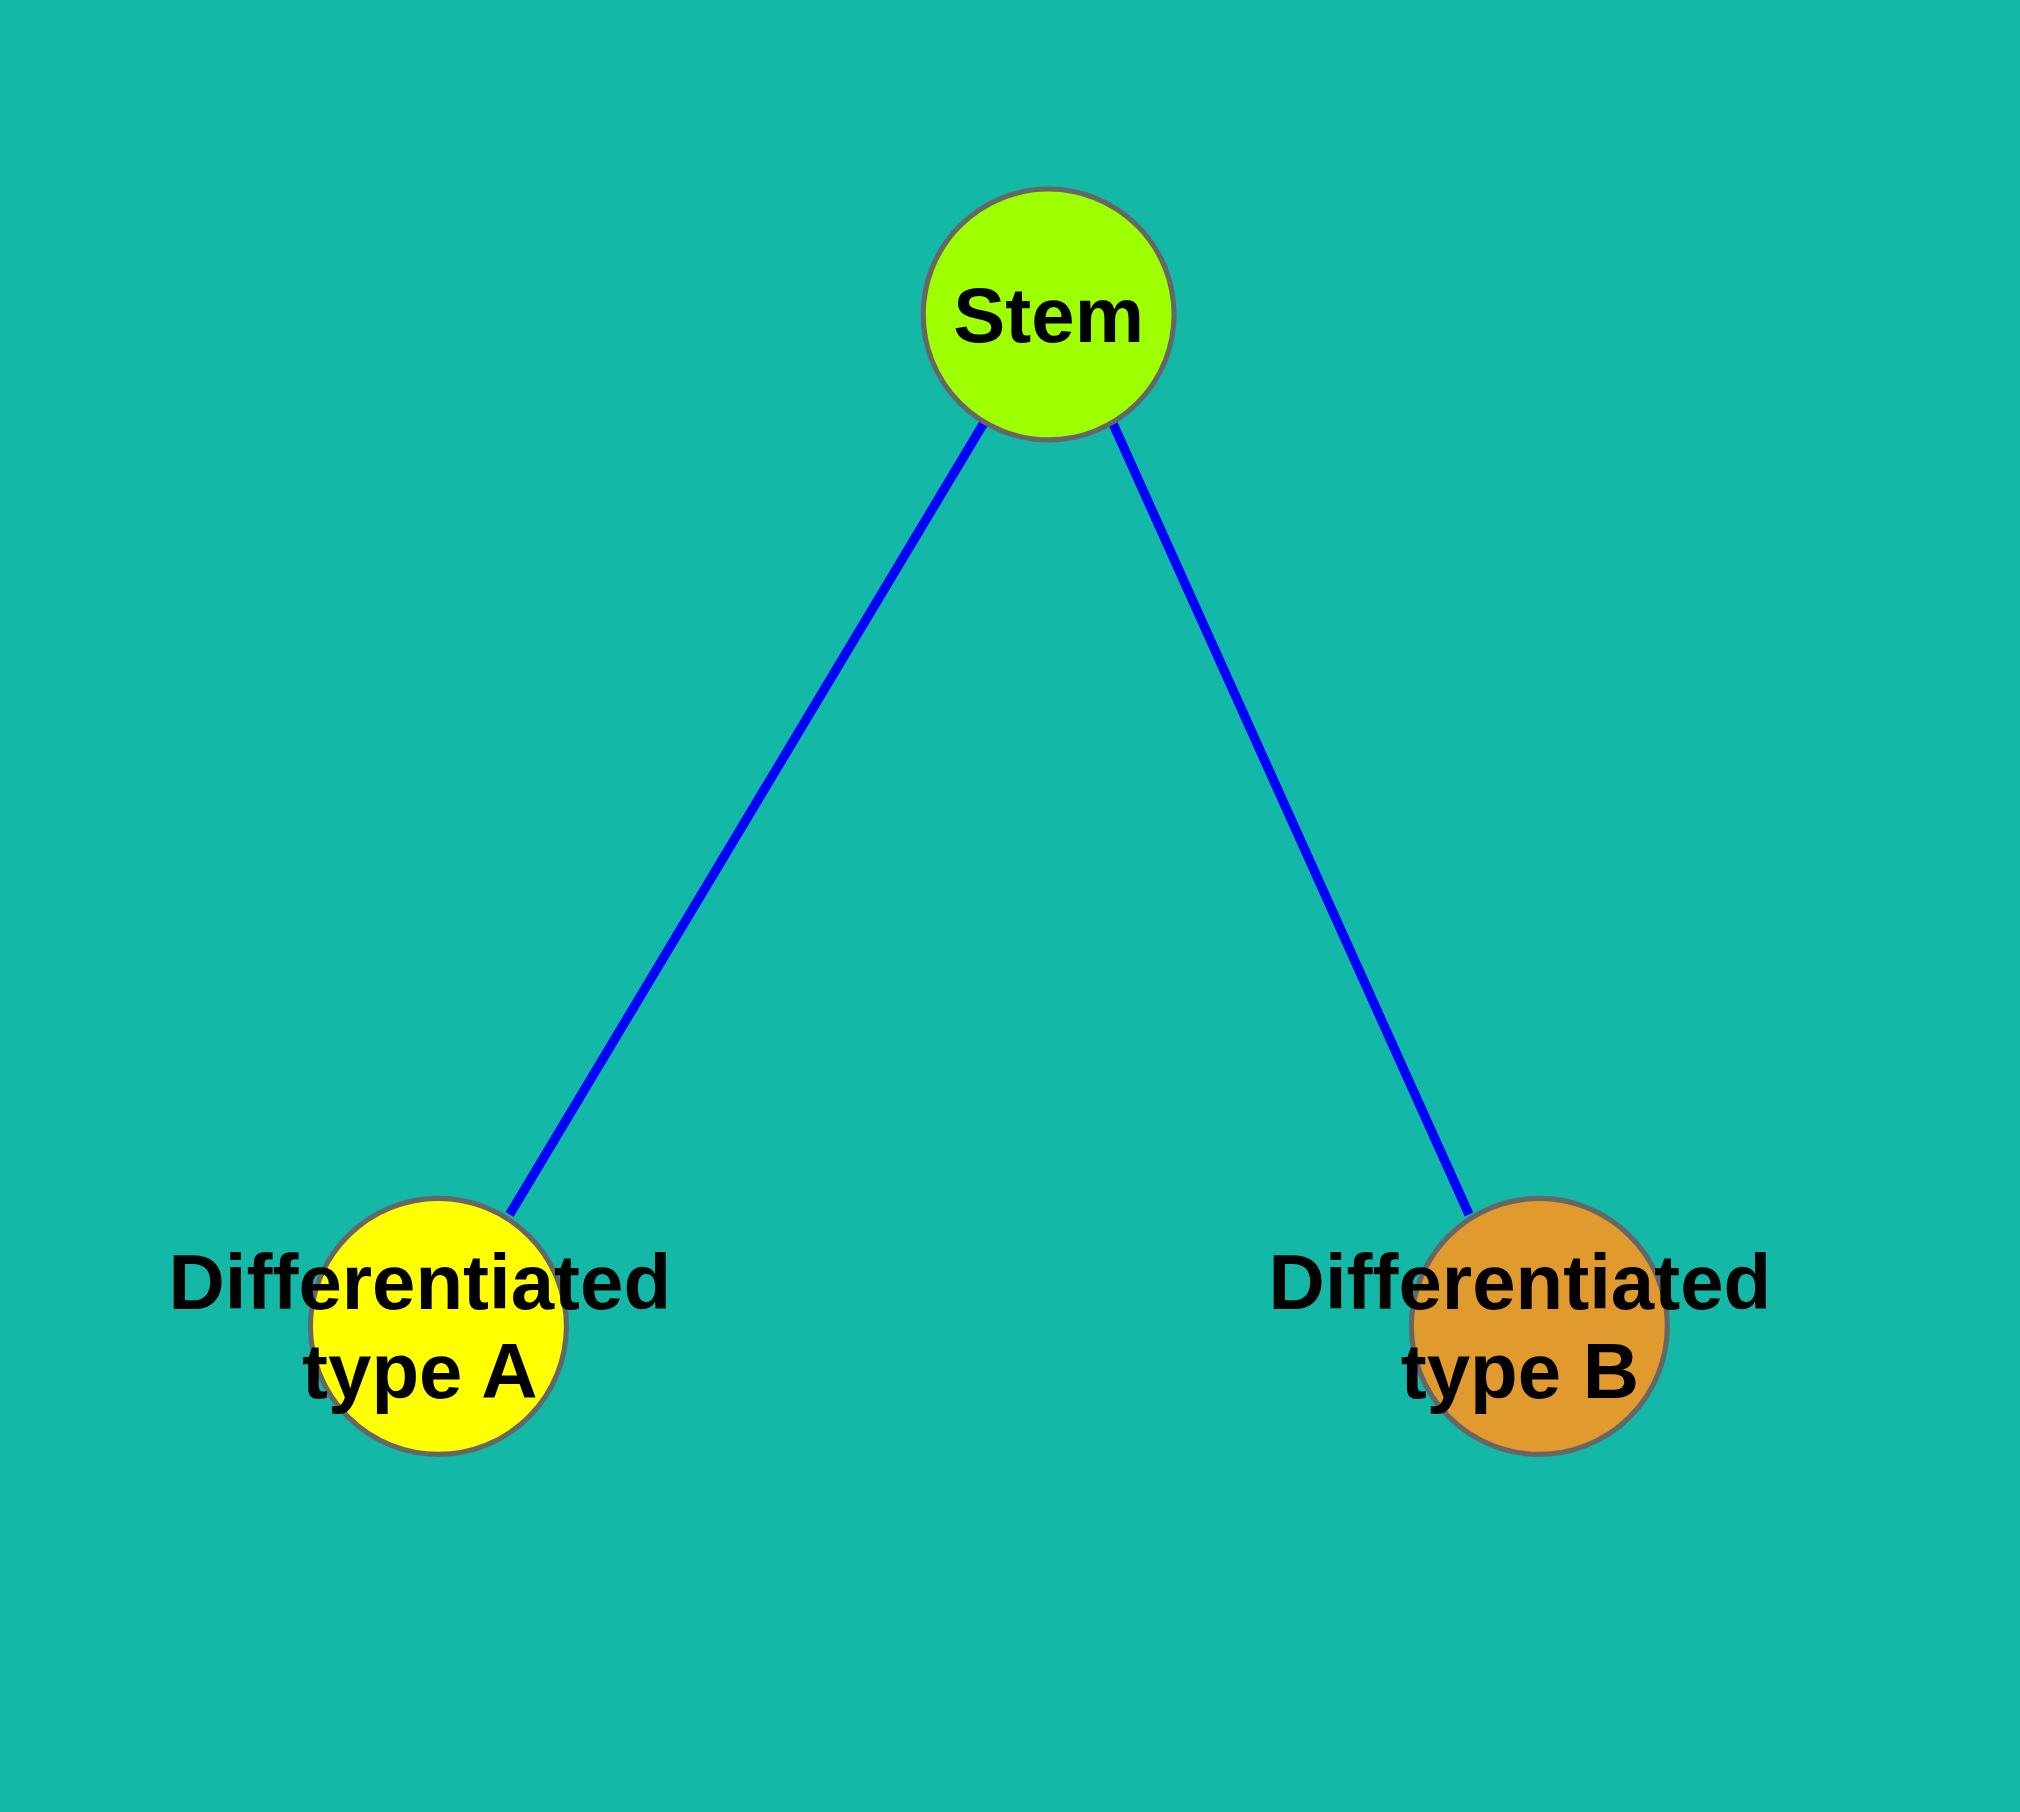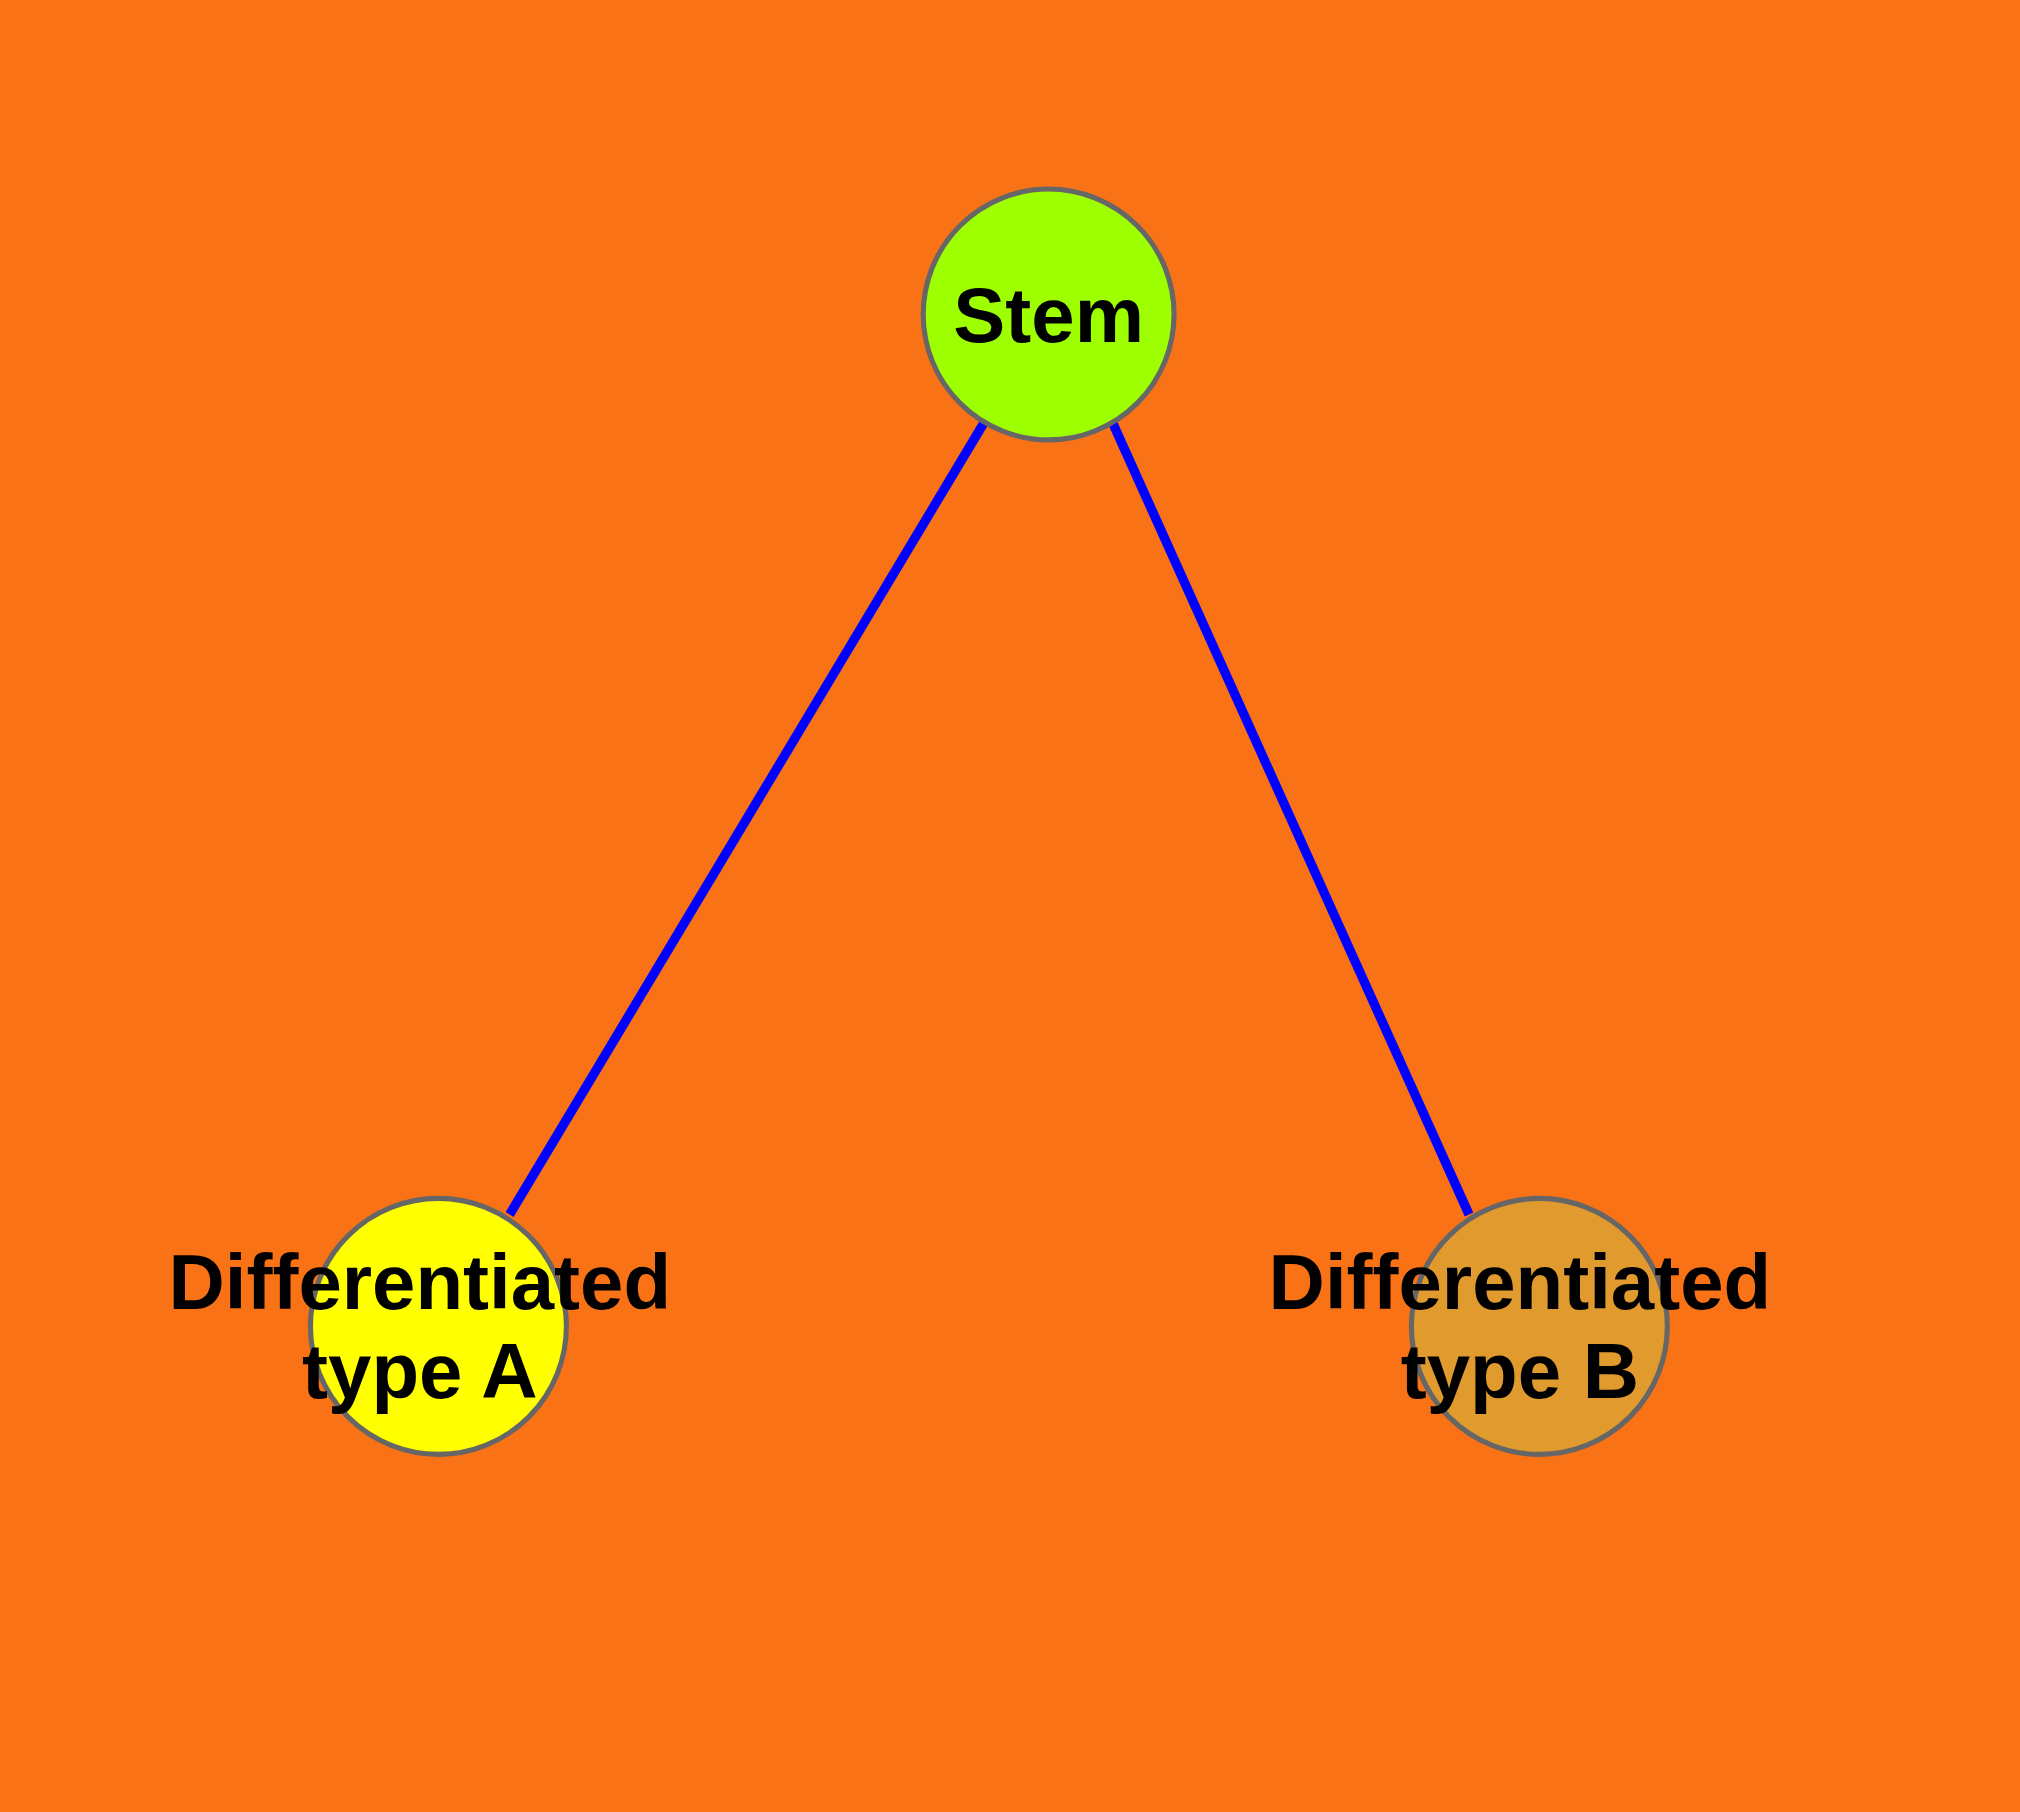--- a/index.html
+++ b/index.html
@@ -30,21 +30,21 @@
     font-family: "Liberation Sans", sans-serif;
     font-weight: bold;
     fill: #000000;
     text-anchor: middle;
     paint-order: normal;
   }
 </style>
 </head>
 <body>
 
-<div id="graph-canvas" style="width: 2021px; height: 1812px; background: #f97316;">
+<div id="graph-canvas" style="width: 2021px; height: 1812px; background: #14b8a6;">
   <svg id="graph-svg" viewBox="0 0 2384 2138" xmlns="http://www.w3.org/2000/svg">
     <g id="edges-layer">
         <line x1="1160" y1="500" x2="601" y2="1433" stroke="#0000ff" stroke-width="11" stroke-linecap="butt"></line>
         <line x1="1313" y1="500" x2="1733" y2="1433" stroke="#0000ff" stroke-width="11" stroke-linecap="butt"></line>
       </g>
     <g id="nodes-layer">
         <circle cx="1237" cy="371" r="148" fill="#9dff00" stroke="#666666" stroke-width="6"></circle>
         <circle cx="517" cy="1565" r="151" fill="#ffff00" stroke="#666666" stroke-width="6"></circle>
         <circle cx="1816" cy="1565" r="151" fill="#e09a2e" stroke="#666666" stroke-width="6"></circle>
       </g>

